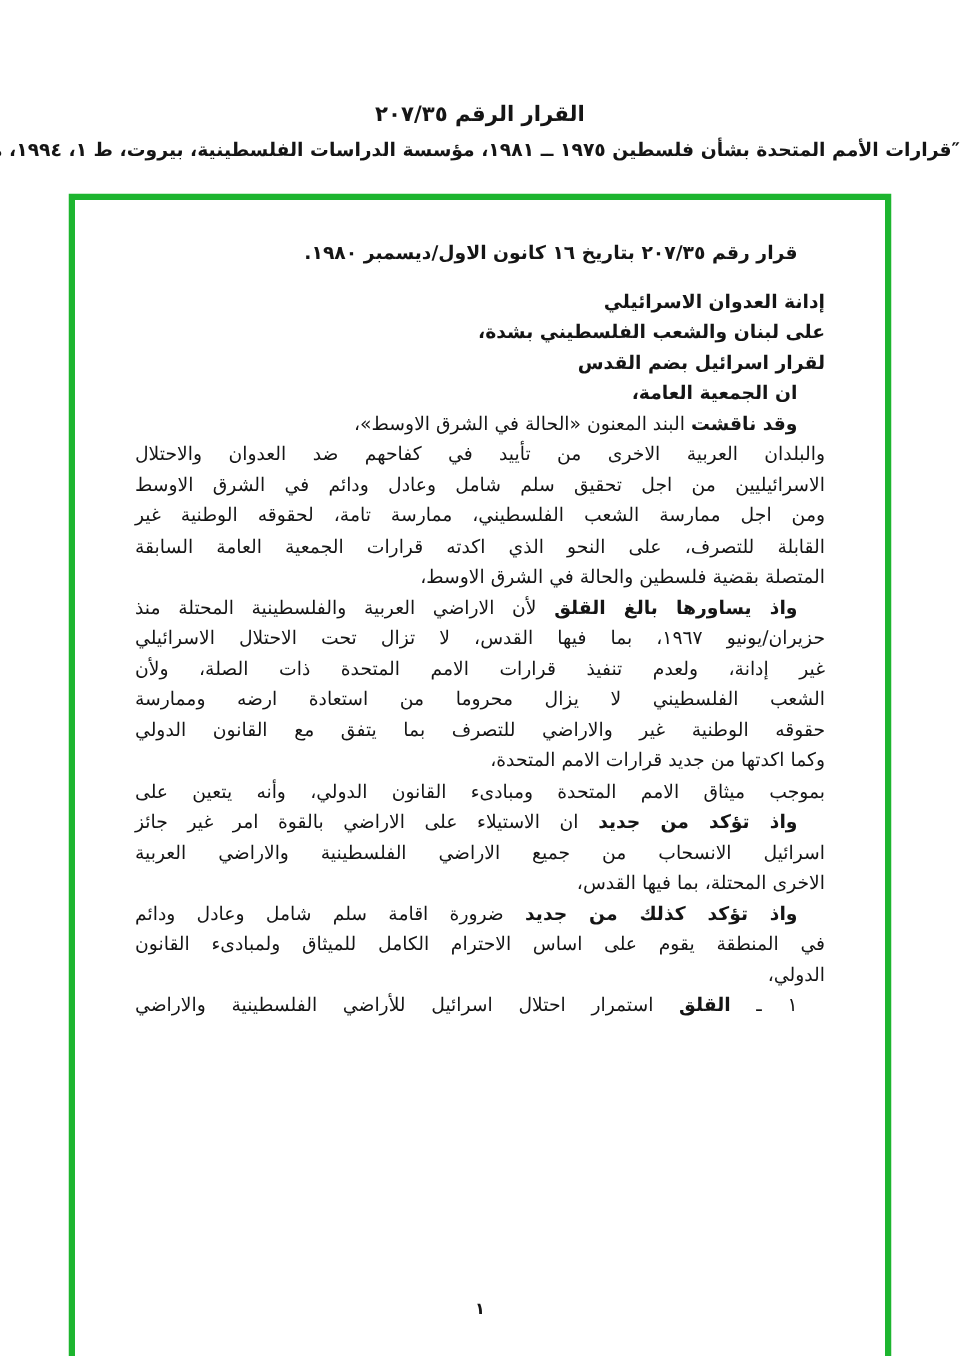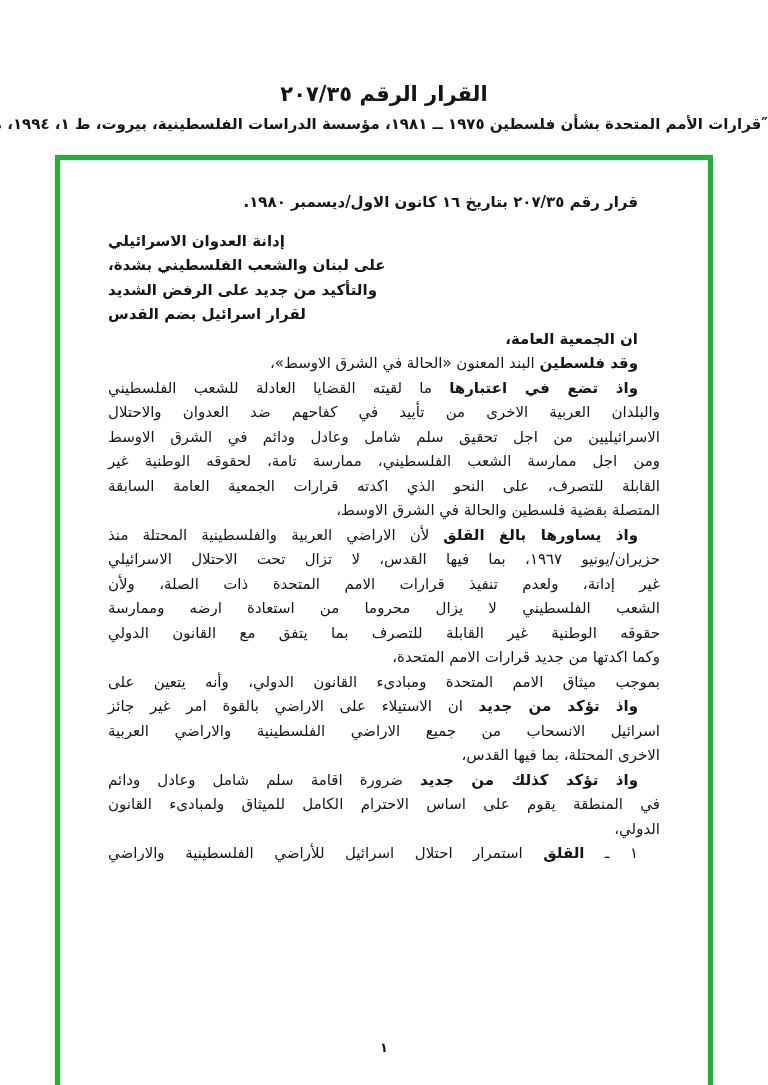--- a/index.html
+++ b/index.html
@@ -11,21 +11,21 @@
     color: #151515;
     overflow: hidden;
   }
   .doc-header {
     position: absolute;
     top: 82px; left: 0; right: 0;
     text-align: center;
     direction: rtl;
   }
   .doc-title {
-    font-size: 21px;
+    font-size: 17px;
     font-weight: bold;
     letter-spacing: 0.5px;
     margin-bottom: 9px;
   }
   .doc-citation {
     font-size: 15px;
     font-weight: bold;
     white-space: nowrap;
   }
   .frame {
@@ -41,21 +41,21 @@
     padding: 30px 48px 0 48px;
     font-size: 15px;
     line-height: 24.5px;
     text-align: right;
   }
   .block { margin: 0; }
   .block.intro { margin-bottom: 14px; }
   .line { text-align: right; }
   .line.full { text-align: justify; text-align-last: justify; }
   .line.ind { text-indent: 22px; }
-  .line.center { text-align: left; text-indent: 0; }
+  .line.center { text-align: right; text-indent: 0; }
   .b { font-weight: bold; }
   .page-num {
     position: absolute;
     top: 1040px; left: 0; right: 0;
     text-align: center;
     font-size: 13px;
     font-weight: bold;
     direction: rtl;
   }
 </style>
@@ -68,43 +68,41 @@
 </div>
 
 <div class="frame" id="annotation-frame" style="border-color: rgb(29, 181, 47);">
   <div class="text-col" id="doc-body">
       <div class="block intro">
         <div class="line ind"><span class="b">قرار رقم ٢٠٧/٣٥ بتاريخ ١٦ كانون الاول/ديسمبر ١٩٨٠.</span></div>
       </div>
       <div class="block heading">
         <div class="line center"><span class="b">إدانة العدوان الاسرائيلي</span></div>
         <div class="line center"><span class="b">على لبنان والشعب الفلسطيني بشدة،</span></div>
-        <div class="line center"><span class="b">والتأكيد من جديد على الرفض الشديد</span></div>
         <div class="line center"><span class="b">لقرار اسرائيل بضم القدس</span></div>
       </div>
       <div class="block para">
         <div class="line ind"><span class="b">ان الجمعية العامة،</span></div>
       </div>
       <div class="block para">
-        <div class="line ind"><span class="b">وقد فلسطين</span><span> البند المعنون «الحالة في الشرق الاوسط»،</span></div>
+        <div class="line ind"><span class="b">وقد ناقشت</span><span> البند المعنون «الحالة في الشرق الاوسط»،</span></div>
       </div>
       <div class="block para">
-        <div class="line full ind"><span class="b">واذ تضع في اعتبارها</span><span> ما لقيته القضايا العادلة للشعب الفلسطيني</span></div>
         <div class="line full"><span>والبلدان العربية الاخرى من تأييد في كفاحهم ضد العدوان والاحتلال</span></div>
         <div class="line full"><span>الاسرائيليين من اجل تحقيق سلم شامل وعادل ودائم في الشرق الاوسط</span></div>
         <div class="line full"><span>ومن اجل ممارسة الشعب الفلسطيني، ممارسة تامة، لحقوقه الوطنية غير</span></div>
         <div class="line full"><span>القابلة للتصرف، على النحو الذي اكدته قرارات الجمعية العامة السابقة</span></div>
         <div class="line"><span>المتصلة بقضية فلسطين والحالة في الشرق الاوسط،</span></div>
       </div>
       <div class="block para">
         <div class="line full ind"><span class="b">واذ يساورها بالغ القلق</span><span> لأن الاراضي العربية والفلسطينية المحتلة منذ</span></div>
         <div class="line full"><span>حزيران/يونيو ١٩٦٧، بما فيها القدس، لا تزال تحت الاحتلال الاسرائيلي</span></div>
         <div class="line full"><span>غير إدانة، ولعدم تنفيذ قرارات الامم المتحدة ذات الصلة، ولأن</span></div>
         <div class="line full"><span>الشعب الفلسطيني لا يزال محروما من استعادة ارضه وممارسة</span></div>
-        <div class="line full"><span>حقوقه الوطنية غير القابلة للتصرف بما يتفق مع القانون الدولي</span></div>
+        <div class="line full"><span>حقوقه الوطنية غير والاراضي للتصرف بما يتفق مع القانون الدولي</span></div>
         <div class="line"><span>وكما اكدتها من جديد قرارات الامم المتحدة،</span></div>
       </div>
       <div class="block para">
         <div class="line full"><span>بموجب ميثاق الامم المتحدة ومبادىء القانون الدولي، وأنه يتعين على</span></div>
         <div class="line full ind"><span class="b">واذ تؤكد من جديد</span><span> ان الاستيلاء على الاراضي بالقوة امر غير جائز</span></div>
         <div class="line full"><span>اسرائيل الانسحاب من جميع الاراضي الفلسطينية والاراضي العربية</span></div>
         <div class="line"><span>الاخرى المحتلة، بما فيها القدس،</span></div>
       </div>
       <div class="block para">
         <div class="line full ind"><span class="b">واذ تؤكد كذلك من جديد</span><span> ضرورة اقامة سلم شامل وعادل ودائم</span></div>

